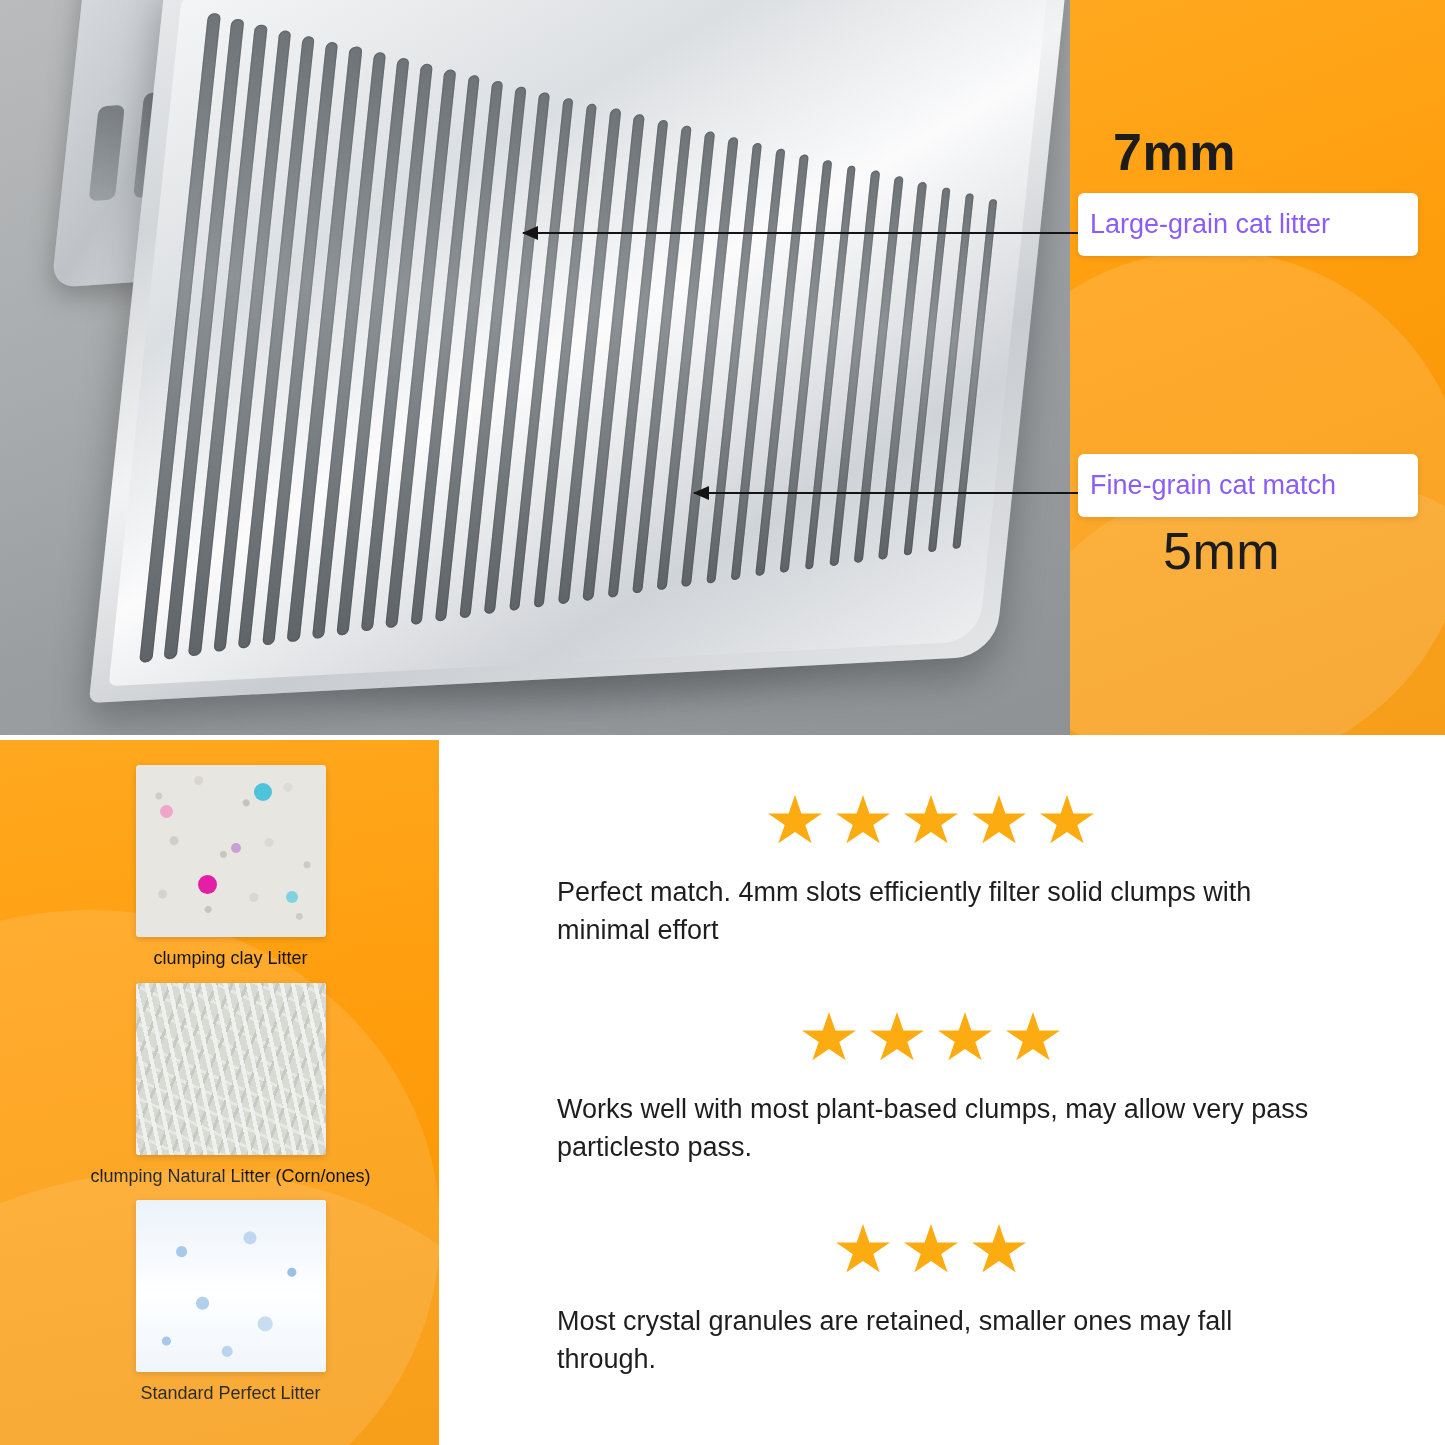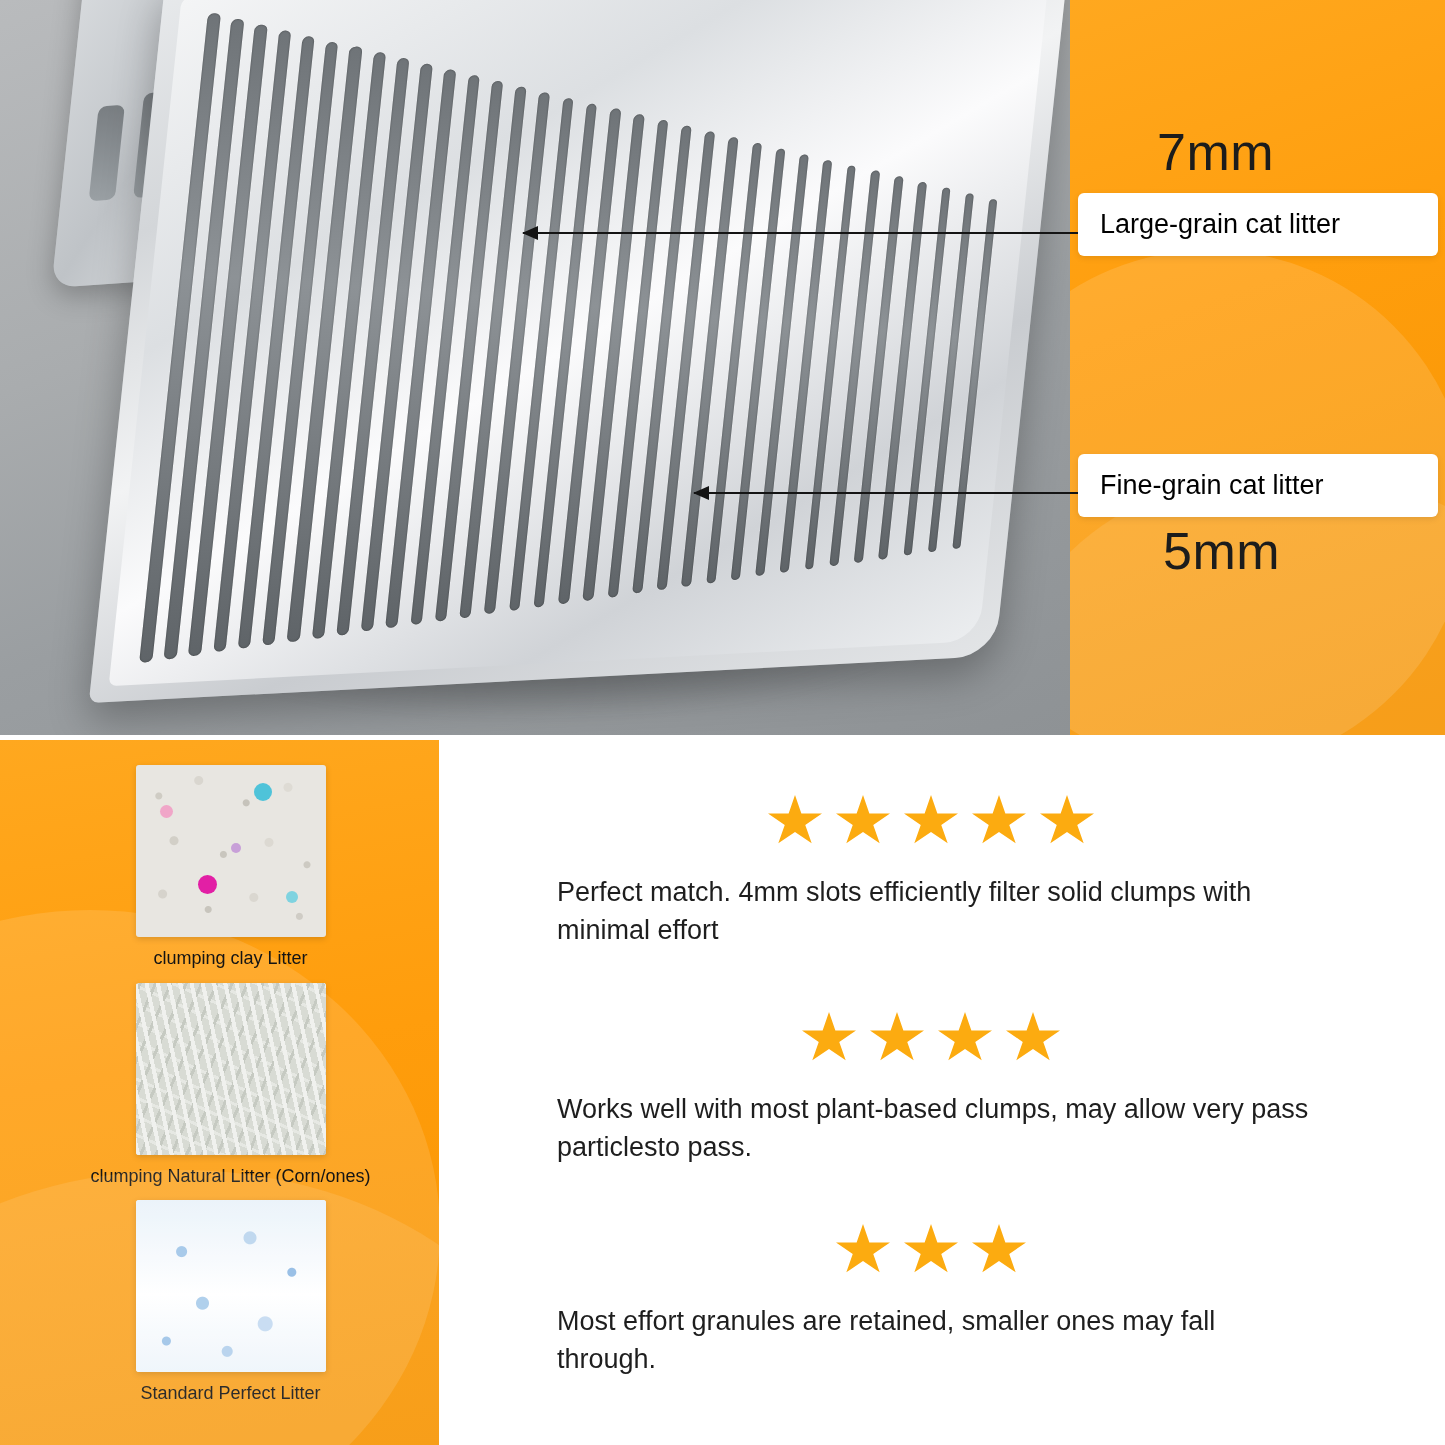--- a/index.html
+++ b/index.html
@@ -138,30 +138,30 @@
   }
 
   .size-label {
     position: absolute;
     color: #1c1c1c;
     font-size: 52px;
     font-weight: 400;
     letter-spacing: 0.5px;
     white-space: nowrap;
   }
-  #size-large { left: 1157px; top: 122px; }
+  #size-large { left: 1113px; top: 122px; font-weight: bold; }
   #size-fine  { left: 1163px; top: 521px; }
 
   .callout {
     position: absolute;
     background: #ffffff;
     border-radius: 6px;
-    padding: 16px 22px;
+    padding: 16px 12px;
     font-size: 27px;
-    color: #000000;
+    color: #8b5cf6;
     white-space: nowrap;
     box-shadow: 0 2px 6px rgba(0,0,0,0.10);
   }
   #callout-large { left: 1078px; top: 193px; width: 316px; }
   #callout-fine  { left: 1078px; top: 454px; width: 316px; }
 
   .leader {
     position: absolute;
     height: 2px;
     background: #141414;
@@ -382,21 +382,21 @@
     <div class="size-label" id="size-fine">5mm</div>
 
     <div class="leader" id="leader-large">
       <span class="arrow-head"></span>
     </div>
     <div class="leader" id="leader-fine">
       <span class="arrow-head"></span>
     </div>
 
     <div class="callout" id="callout-large">Large-grain cat litter</div>
-    <div class="callout" id="callout-fine">Fine-grain cat litter</div>
+    <div class="callout" id="callout-fine">Fine-grain cat match</div>
   </div>
 
   <div class="bottom-left">
 
     <div class="litter-item" id="litter-0">
       <div class="litter-thumb">
         <div class="tex-clay"></div>
         <div class="dot" style="left:118px; top:18px; width:18px; height:18px; background:#4fc3d9;"></div>
         <div class="dot" style="left:24px; top:40px; width:13px; height:13px; background:#f0a6c8;"></div>
         <div class="dot" style="left:62px; top:110px; width:19px; height:19px; background:#e21fa5;"></div>
@@ -428,17 +428,17 @@
       <div class="review-text">Perfect match. 4mm slots efficiently filter solid clumps with minimal effort</div>
     </div>
 
     <div class="review" id="review-1">
       <div class="stars"><span class="star"></span><span class="star"></span><span class="star"></span><span class="star"></span></div>
       <div class="review-text">Works well with most plant-based clumps, may allow very pass particlesto pass.</div>
     </div>
 
     <div class="review" id="review-2">
       <div class="stars"><span class="star"></span><span class="star"></span><span class="star"></span></div>
-      <div class="review-text">Most effort granules are retained, smaller ones may fall through.</div>
+      <div class="review-text">Most crystal granules are retained, smaller ones may fall through.</div>
     </div>
   </div>
 
 </div>
 
 </body></html>

